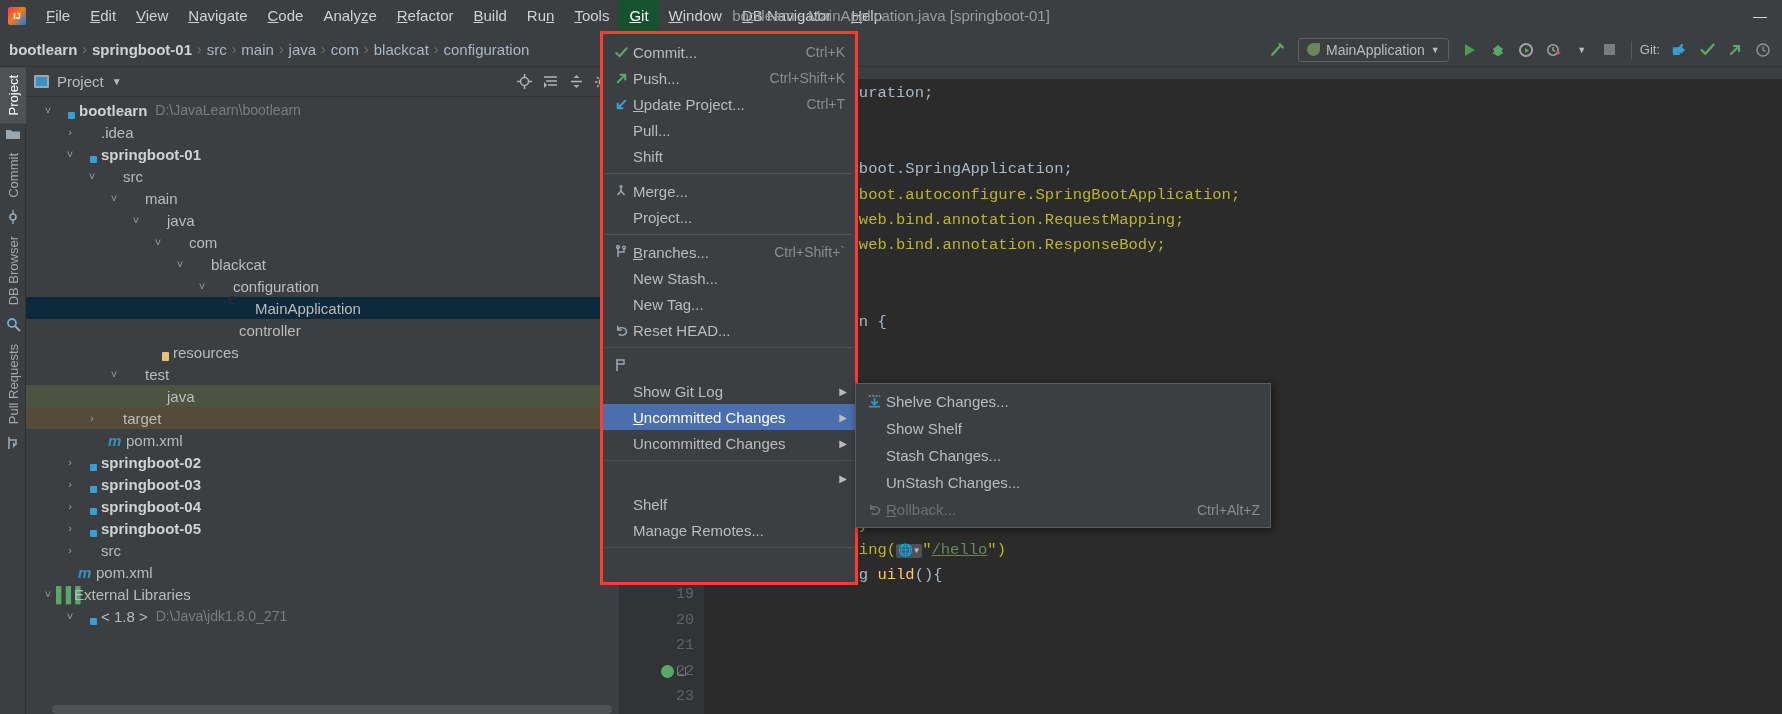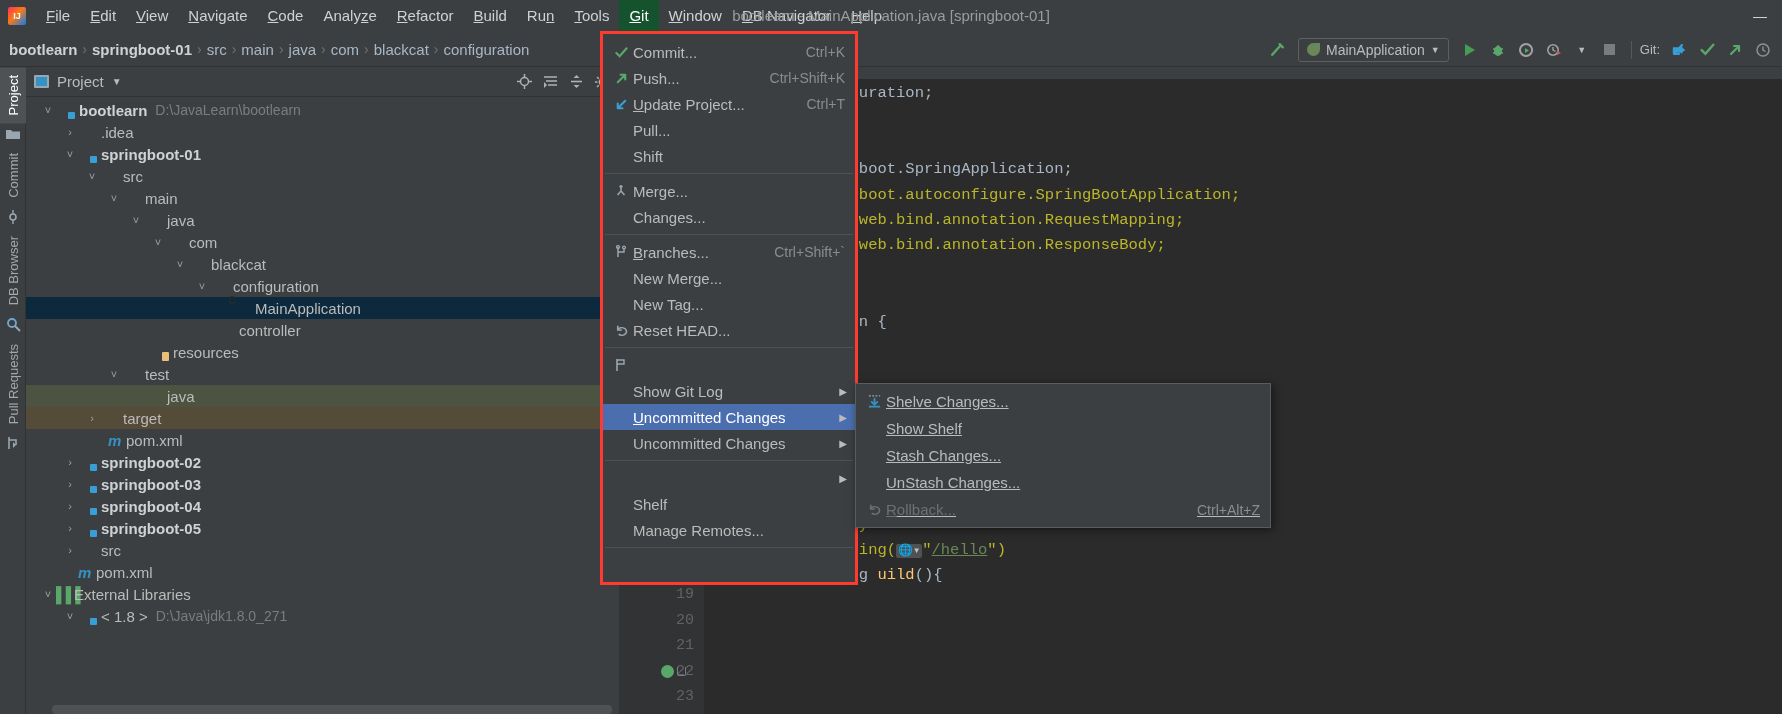--- a/index.html
+++ b/index.html
@@ -211,21 +211,21 @@
   .mlbl { flex: 1; }
   .mlbl u { text-decoration: underline; }
   .mkey { color: #8a8c8e; font-size: 14px; padding-right: 10px; }
   .msub { color:#bbbbbb; font-size: 10px; padding-right: 8px; }
   .msep { height:1px; background:#4f5254; margin: 4px 2px; }
 
   
   .submenu {
     position: absolute; top: 383px; left: 855px; width: 416px;
     background: #3c3f41; border: 1px solid #5a5d5e;
-    box-shadow: 2px 2px 8px rgba(0,0,0,.5); z-index: 60; padding: 4px 0; text-decoration: underline;
+    box-shadow: 2px 2px 8px rgba(0,0,0,.5); z-index: 60; padding: 4px 0;
   }
   .srow {
     height: 27px; display:flex; align-items:center; padding-left: 6px;
     font-size: 15px; color:#bbbbbb; white-space: nowrap;
   }
   .srow.disabled { color:#6e7072; }
   .srow .mkey { margin-left:auto; }
   .shelve-ico { color:#3592c4; font-size:14px; }
   .uml-ico { color:#3592c4; font-size:14px; }
 
@@ -648,41 +648,41 @@
         <svg width="14" height="14" viewBox="0 0 14 14">
             <circle cx="7" cy="2.5" r="1.6" fill="#9aa7b0"></circle>
             <path d="M7 4 L7 7 M7 7 L3.5 11 M7 7 L10.5 11" stroke="#9aa7b0" stroke-width="1.5" fill="none"></path>
           </svg>
       </span>
       <span class="mlbl">Merge...</span>
     </div>
 
     <div class="mrow">
       <span class="micon"></span>
-      <span class="mlbl">Changes...</span>
+      <span class="mlbl">Project...</span>
     </div>
 
     <div class="msep"></div>
 
     <div class="mrow">
       <span class="micon">
         <svg width="14" height="14" viewBox="0 0 14 14">
             <path d="M4 2 L4 12" stroke="#9aa7b0" stroke-width="1.5"></path>
             <circle cx="4" cy="2" r="1.5" fill="none" stroke="#9aa7b0" stroke-width="1.3"></circle>
             <path d="M4 7 L10 7 L10 3" stroke="#9aa7b0" stroke-width="1.4" fill="none"></path>
             <circle cx="10" cy="2.5" r="1.4" fill="none" stroke="#9aa7b0" stroke-width="1.3"></circle>
           </svg>
       </span>
       <span class="mlbl"><u>B</u>ranches...</span>
       <span class="mkey">Ctrl+Shift+`</span>
     </div>
 
     <div class="mrow">
       <span class="micon"></span>
-      <span class="mlbl">New Merge...</span>
+      <span class="mlbl">New Stash...</span>
     </div>
 
     <div class="mrow">
       <span class="micon"></span>
       <span class="mlbl">New Tag...</span>
     </div>
 
     <div class="mrow">
       <span class="micon">
         <svg width="15" height="15" viewBox="0 0 16 16">

